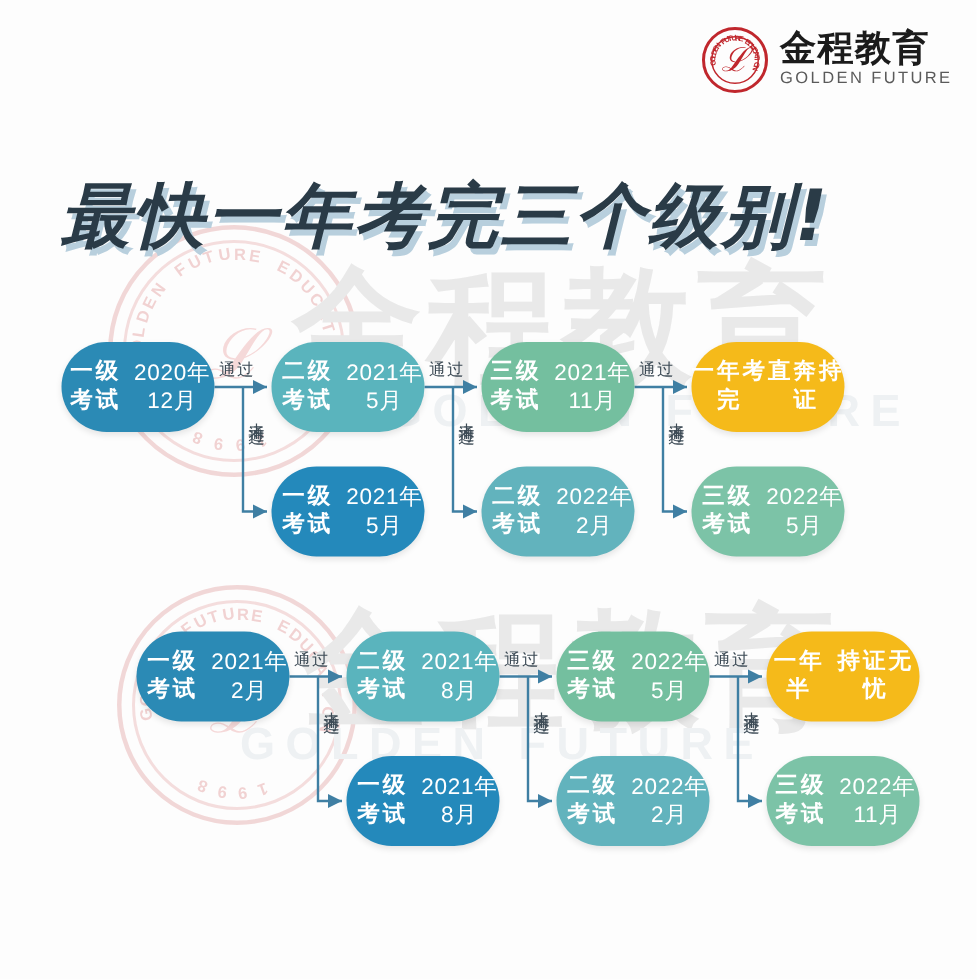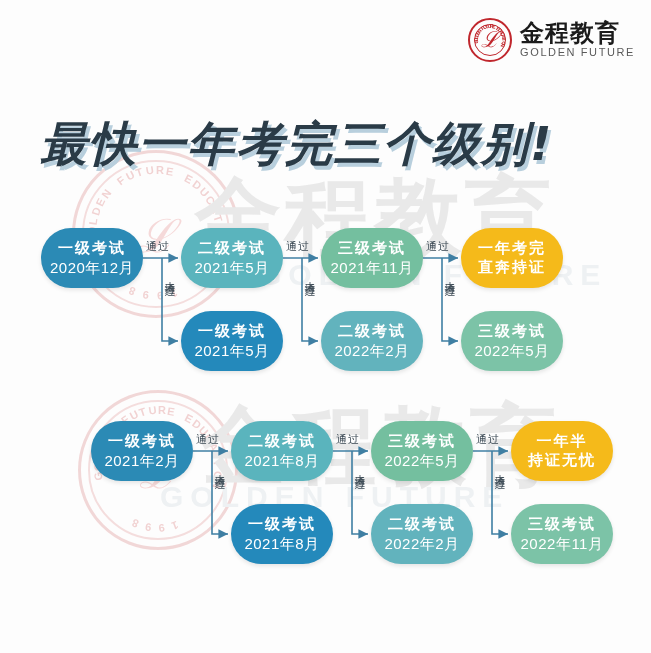--- a/index.html
+++ b/index.html
@@ -104,21 +104,21 @@
   .title1{left:40px;top:33px;font-size:45px;
     text-shadow:3px 4px 0 #b8cfdd;}
   .title2{left:40px;top:113px;font-size:47px;
     text-shadow:3px 4px 0 #b8cfdd;font-style:italic;}
   
   .flow{position:absolute;left:0;top:0;width:651px;height:653px;}
   .node{
     position:absolute;
     border-radius:32px;
     color:#fff;
-    display:flex;flex-direction:column;
+    display:flex;
     align-items:center;justify-content:center;
     text-align:center;
     box-shadow:0 2px 4px rgba(0,0,0,.10);
     box-sizing:border-box;
   }
   .node .l1{font-size:15px;font-weight:bold;letter-spacing:2px;line-height:1.25;}
   .node .l2{font-size:15px;letter-spacing:.5px;line-height:1.3;}
   .arrow-label{
     position:absolute;
     color:#3c4a55;

